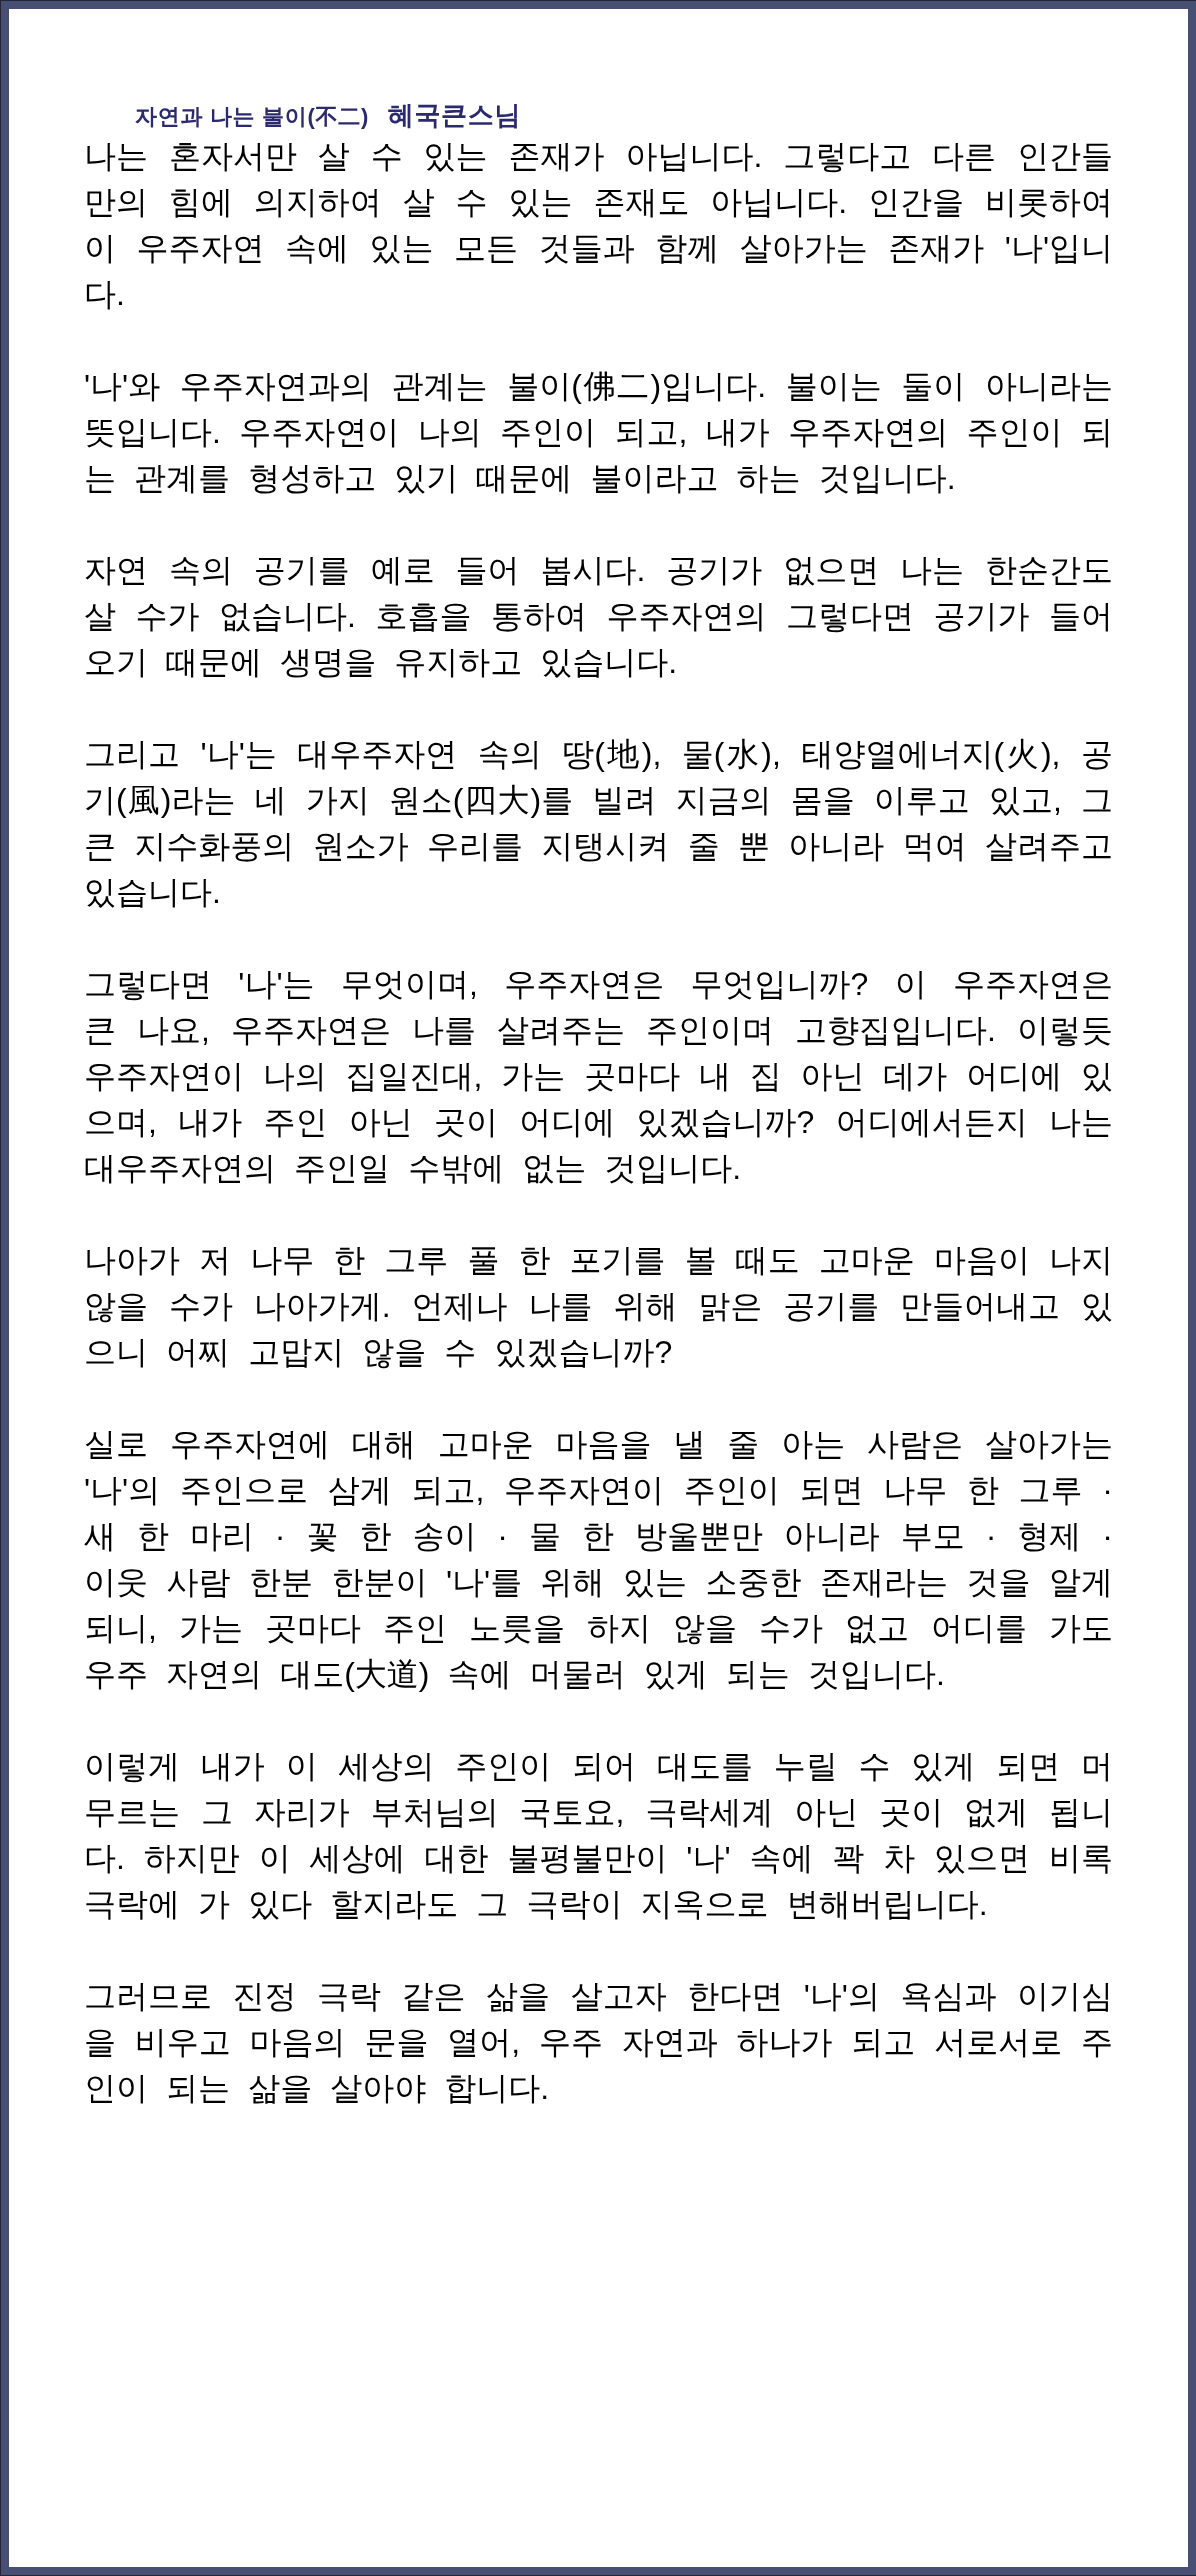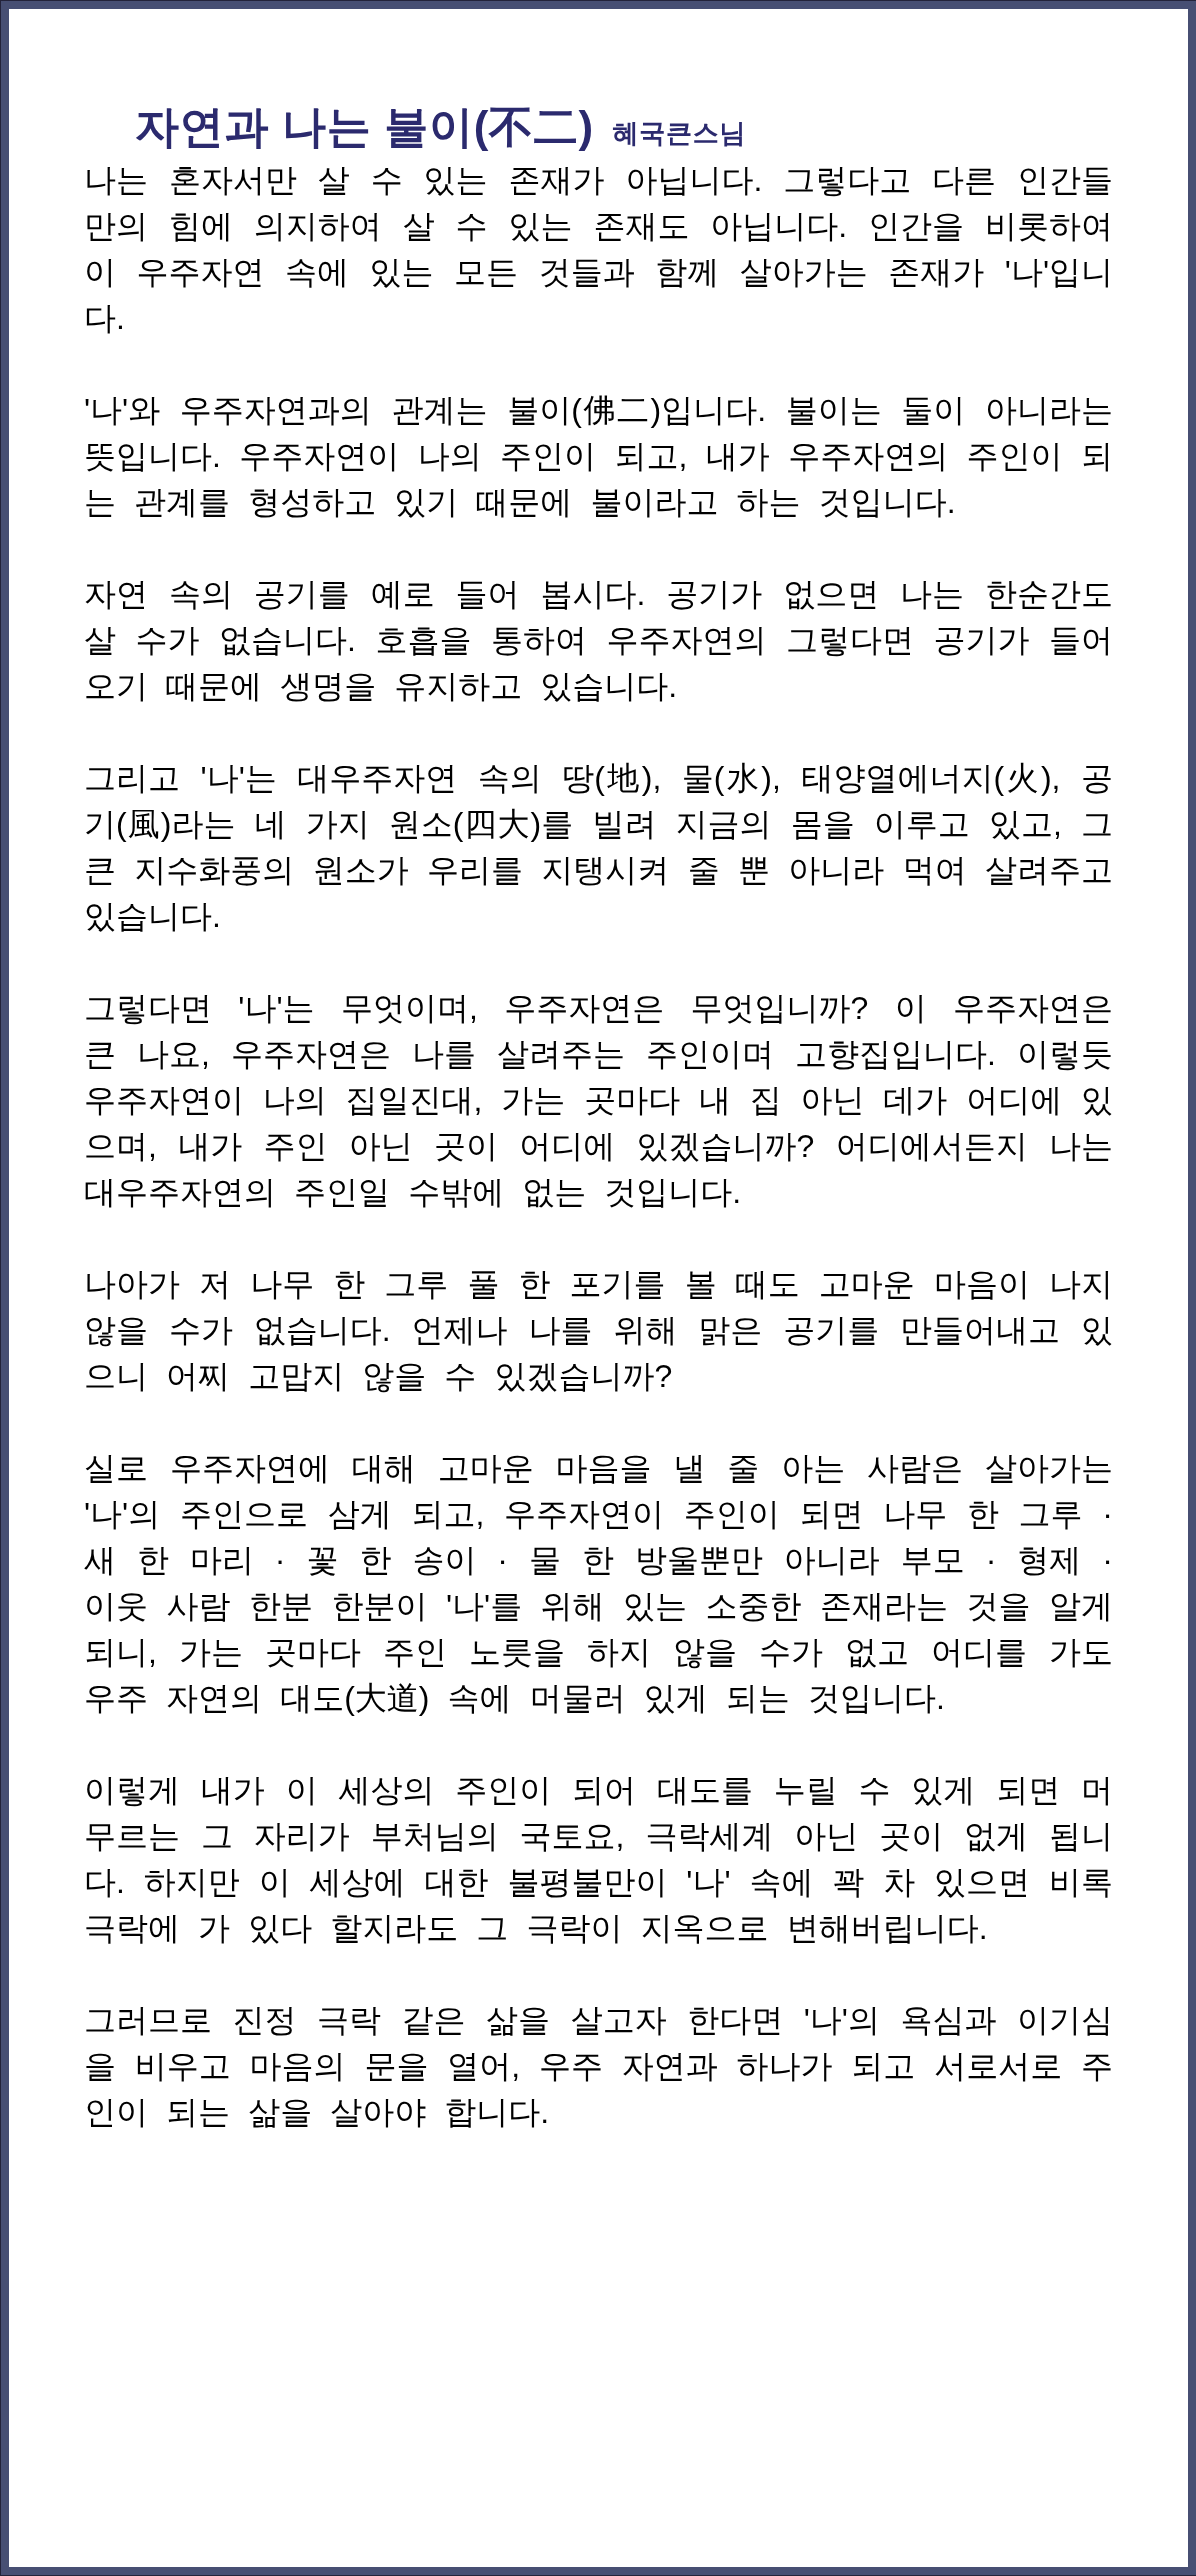--- a/index.html
+++ b/index.html
@@ -31,21 +31,21 @@
     box-sizing: border-box;
     padding: 98px 84px 0 84px;
   }
   .doc-title {
     margin-left: 51px;
     color: #2b2a6e;
     font-weight: bold;
     white-space: nowrap;
   }
   .doc-title .title-main {
-    font-size: 44px;
+    font-size: 22px;
     letter-spacing: 0.7px;
   }
   .doc-title .title-author {
     font-size: 26px;
     margin-left: 15.6px;
     letter-spacing: 0.7px;
     text-align: center;
   }
   .doc-body {
   }
@@ -70,21 +70,21 @@
       <span class="title-main">자연과 나는 불이(不二)</span>
       <span class="title-author">혜국큰스님</span>
     </div>
 
     <div class="doc-body">
       <p>나는 혼자서만 살 수 있는 존재가 아닙니다. 그렇다고 다른 인간들만의 힘에 의지하여 살 수 있는 존재도 아닙니다. 인간을 비롯하여 이 우주자연 속에 있는 모든 것들과 함께 살아가는 존재가 '나'입니다.</p>
       <p>'나'와 우주자연과의 관계는 불이(佛二)입니다. 불이는 둘이 아니라는 뜻입니다. 우주자연이 나의 주인이 되고, 내가 우주자연의 주인이 되는 관계를 형성하고 있기 때문에 불이라고 하는 것입니다.</p>
       <p>자연 속의 공기를 예로 들어 봅시다. 공기가 없으면 나는 한순간도 살 수가 없습니다. 호흡을 통하여 우주자연의 그렇다면 공기가 들어오기 때문에 생명을 유지하고 있습니다.</p>
       <p>그리고 '나'는 대우주자연 속의 땅(地), 물(水), 태양열에너지(火), 공기(風)라는 네 가지 원소(四大)를 빌려 지금의 몸을 이루고 있고, 그 큰 지수화풍의 원소가 우리를 지탱시켜 줄 뿐 아니라 먹여 살려주고 있습니다.</p>
       <p>그렇다면 '나'는 무엇이며, 우주자연은 무엇입니까? 이 우주자연은 큰 나요, 우주자연은 나를 살려주는 주인이며 고향집입니다. 이렇듯 우주자연이 나의 집일진대, 가는 곳마다 내 집 아닌 데가 어디에 있으며, 내가 주인 아닌 곳이 어디에 있겠습니까? 어디에서든지 나는 대우주자연의 주인일 수밖에 없는 것입니다.</p>
-      <p>나아가 저 나무 한 그루 풀 한 포기를 볼 때도 고마운 마음이 나지 않을 수가 없습니다. 언제나 나를 위해 맑은 공기를 만들어내고 있으니 어찌 고맙지 않을 수 있겠습니까?</p>
+      <p>나아가 저 나무 한 그루 풀 한 포기를 볼 때도 고마운 마음이 나지 않을 수가 나아가게. 언제나 나를 위해 맑은 공기를 만들어내고 있으니 어찌 고맙지 않을 수 있겠습니까?</p>
       <p>실로 우주자연에 대해 고마운 마음을 낼 줄 아는 사람은 살아가는 '나'의 주인으로 삼게 되고, 우주자연이 주인이 되면 나무 한 그루 · 새 한 마리 · 꽃 한 송이 · 물 한 방울뿐만 아니라 부모 · 형제 · 이웃 사람 한분 한분이 '나'를 위해 있는 소중한 존재라는 것을 알게 되니, 가는 곳마다 주인 노릇을 하지 않을 수가 없고 어디를 가도 우주 자연의 대도(大道) 속에 머물러 있게 되는 것입니다.</p>
       <p>이렇게 내가 이 세상의 주인이 되어 대도를 누릴 수 있게 되면 머무르는 그 자리가 부처님의 국토요, 극락세계 아닌 곳이 없게 됩니다. 하지만 이 세상에 대한 불평불만이 '나' 속에 꽉 차 있으면 비록 극락에 가 있다 할지라도 그 극락이 지옥으로 변해버립니다.</p>
       <p>그러므로 진정 극락 같은 삶을 살고자 한다면 '나'의 욕심과 이기심을 비우고 마음의 문을 열어, 우주 자연과 하나가 되고 서로서로 주인이 되는 삶을 살아야 합니다.</p>
     </div>
 
   </div>
 </div>
 
 
 </body></html>

